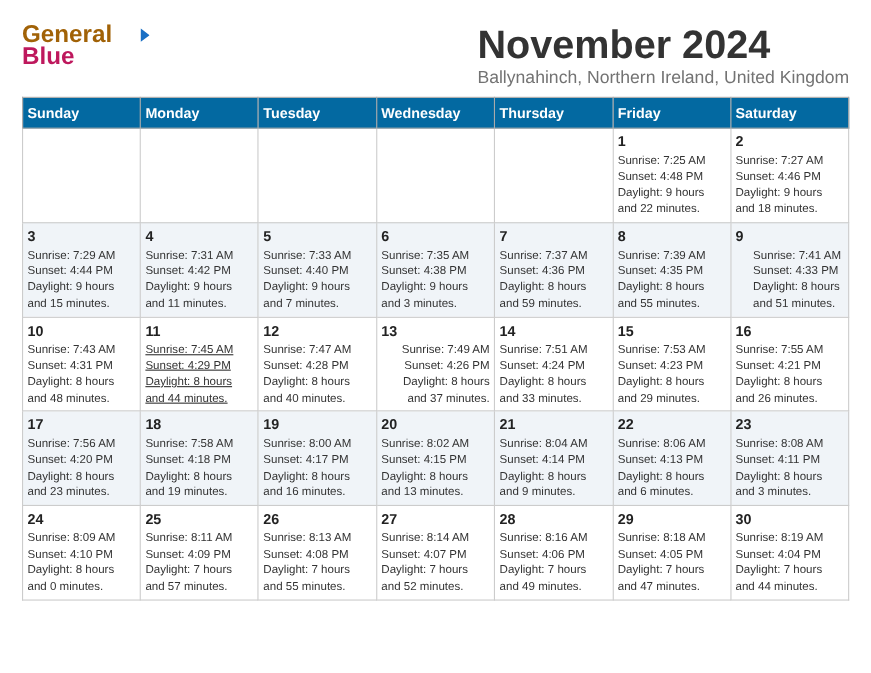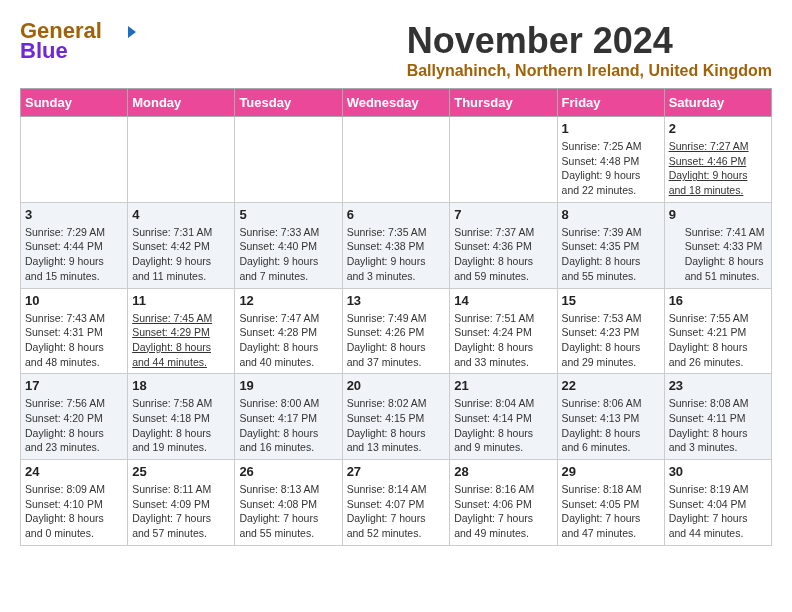--- a/index.html
+++ b/index.html
@@ -23,30 +23,30 @@
     }
     .title-block {
     }
     .month-title {
       font-size: 36px;
       font-weight: bold;
       color: #333;
     }
     .location-title {
       font-size: 16px;
-      color: #a16207;
-      font-weight: bold;
+      color: #737373;
+      font-weight: normal;
     }
     .calendar-table {
       width: 100%;
       border-collapse: collapse;
       font-size: 11px;
     }
     .calendar-table th {
-      background-color: #ec4899;
+      background-color: #0369a1;
       color: #fff;
       padding: 6px 4px;
       text-align: left;
       font-size: 13px;
       font-weight: bold;
       border: 1px solid #aaa;
     }
     .calendar-table td {
       vertical-align: top;
       padding: 4px;
@@ -81,21 +81,21 @@
 <div class="header-section">
   <div class="logo">
     <div style="display:flex; align-items:center; gap:4px;">
       <div style="font-size:22px; font-weight:bold; color:#333; line-height:1.0;">
         <span style="color:#a16207;">General</span>
         <svg width="28" height="18" viewBox="0 0 28 18" style="vertical-align:middle;">
           <polygon points="0,9 20,9 20,3 28,9 20,15 20,9" fill="#1a6fc4"></polygon>
         </svg>
       </div>
     </div>
-    <div style="font-size:22px; font-weight:bold; color:#6d28d9; margin-top:-4px;">Blue</div>
+    <div style="font-size:22px; font-weight:bold; color:#be185d; margin-top:-4px;">Blue</div>
   </div>
   <div class="title-block">
     <div class="month-title">November 2024</div>
     <div class="location-title">Ballynahinch, Northern Ireland, United Kingdom</div>
   </div>
 </div>
 
 <table class="calendar-table">
   <thead>
     <tr>
@@ -117,21 +117,21 @@
         <td class="empty-cell"></td>
         <td>
           <div class="day-num">1</div>
           <div class="day-info" style="white-space: pre-line;">Sunrise: 7:25 AM
 Sunset: 4:48 PM
 Daylight: 9 hours
 and 22 minutes.</div>
         </td>
         <td>
           <div class="day-num">2</div>
-          <div class="day-info" style="white-space: pre-line; text-decoration: underline;">Sunrise: 7:27 AM
+          <div class="day-info" style="white-space: pre-line;">Sunrise: 7:27 AM
 Sunset: 4:46 PM
 Daylight: 9 hours
 and 18 minutes.</div>
         </td>
       </tr>
       <tr>
         <td>
           <div class="day-num">3</div>
           <div class="day-info" style="white-space: pre-line;">Sunrise: 7:29 AM
 Sunset: 4:44 PM
@@ -198,21 +198,21 @@
         </td>
         <td>
           <div class="day-num">12</div>
           <div class="day-info" style="white-space: pre-line;">Sunrise: 7:47 AM
 Sunset: 4:28 PM
 Daylight: 8 hours
 and 40 minutes.</div>
         </td>
         <td>
           <div class="day-num">13</div>
-          <div class="day-info" style="white-space: pre-line;">Sunrise: 7:49 AM
+          <div class="day-info" style="white-space: pre-line; text-align: right;">Sunrise: 7:49 AM
 Sunset: 4:26 PM
 Daylight: 8 hours
 and 37 minutes.</div>
         </td>
         <td>
           <div class="day-num">14</div>
           <div class="day-info" style="white-space: pre-line;">Sunrise: 7:51 AM
 Sunset: 4:24 PM
 Daylight: 8 hours
 and 33 minutes.</div>

